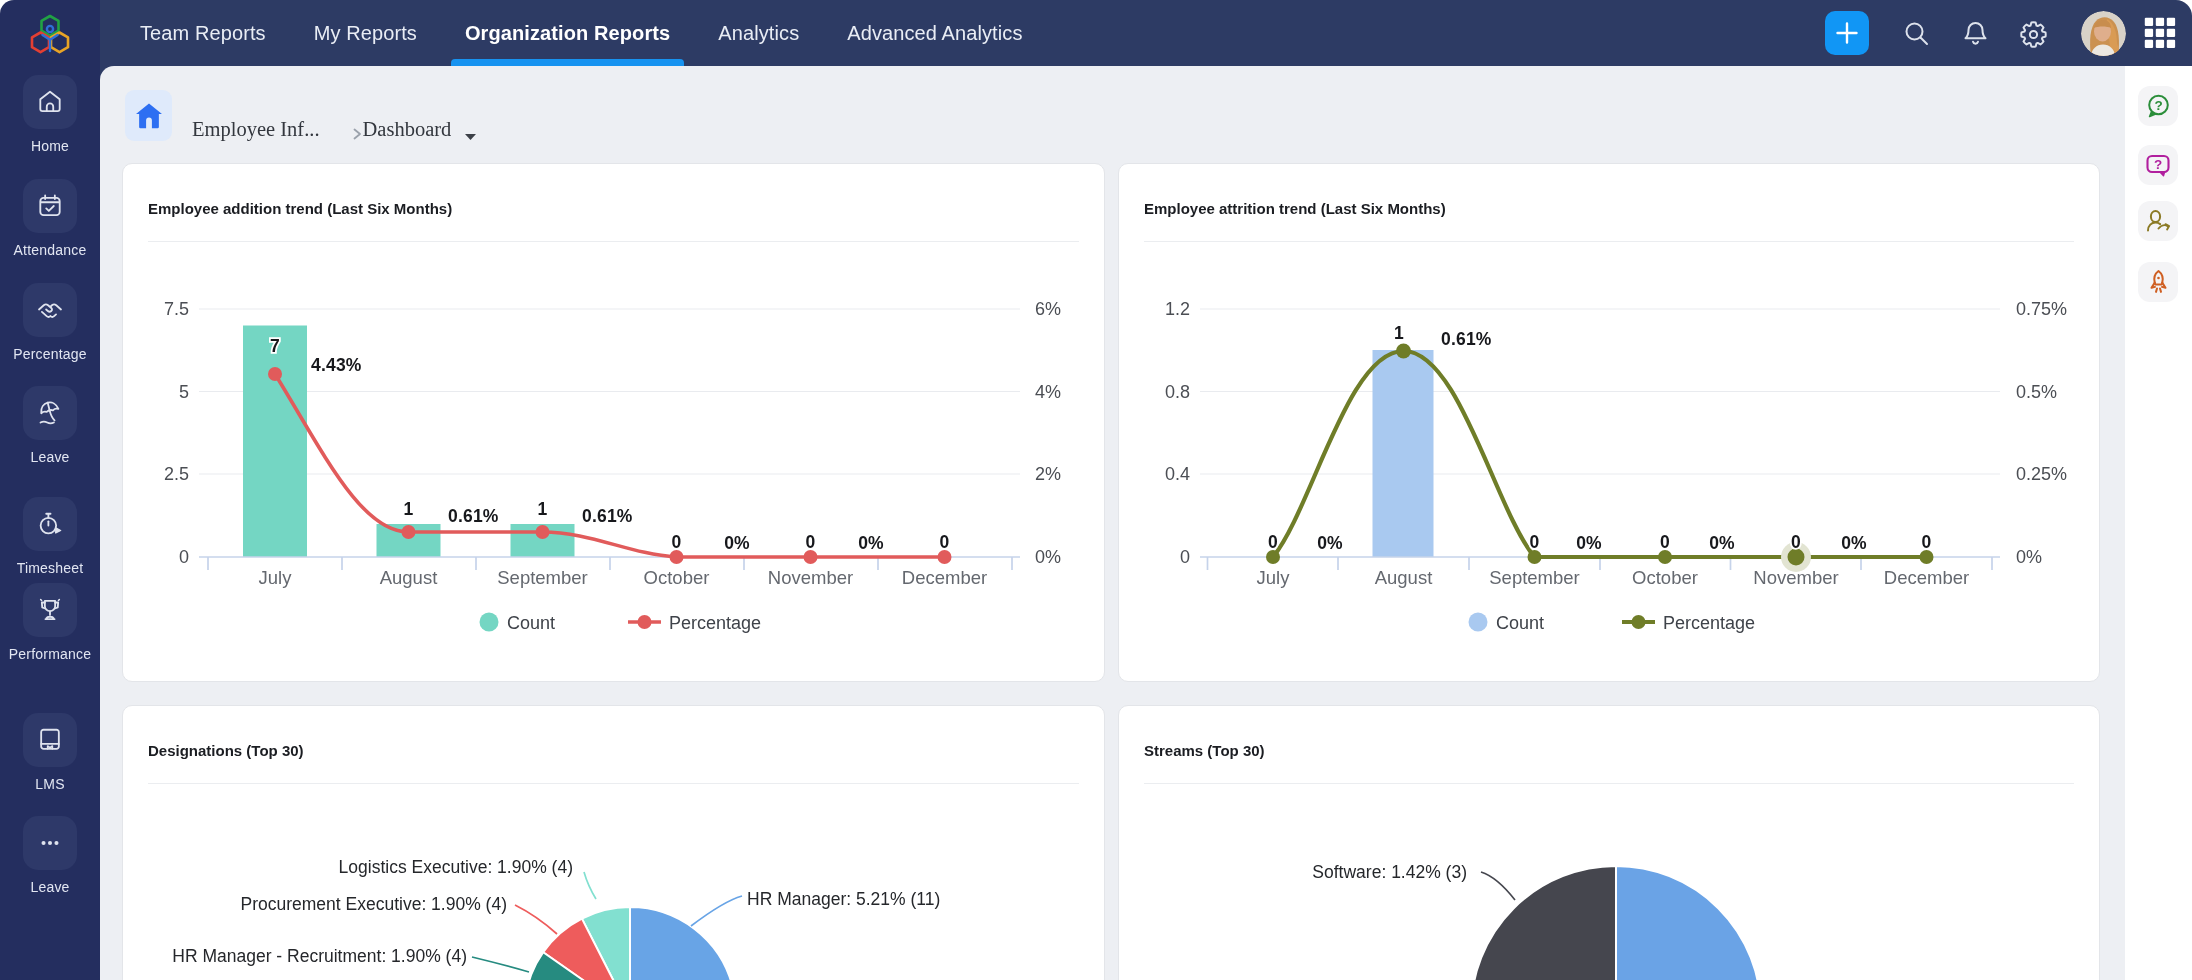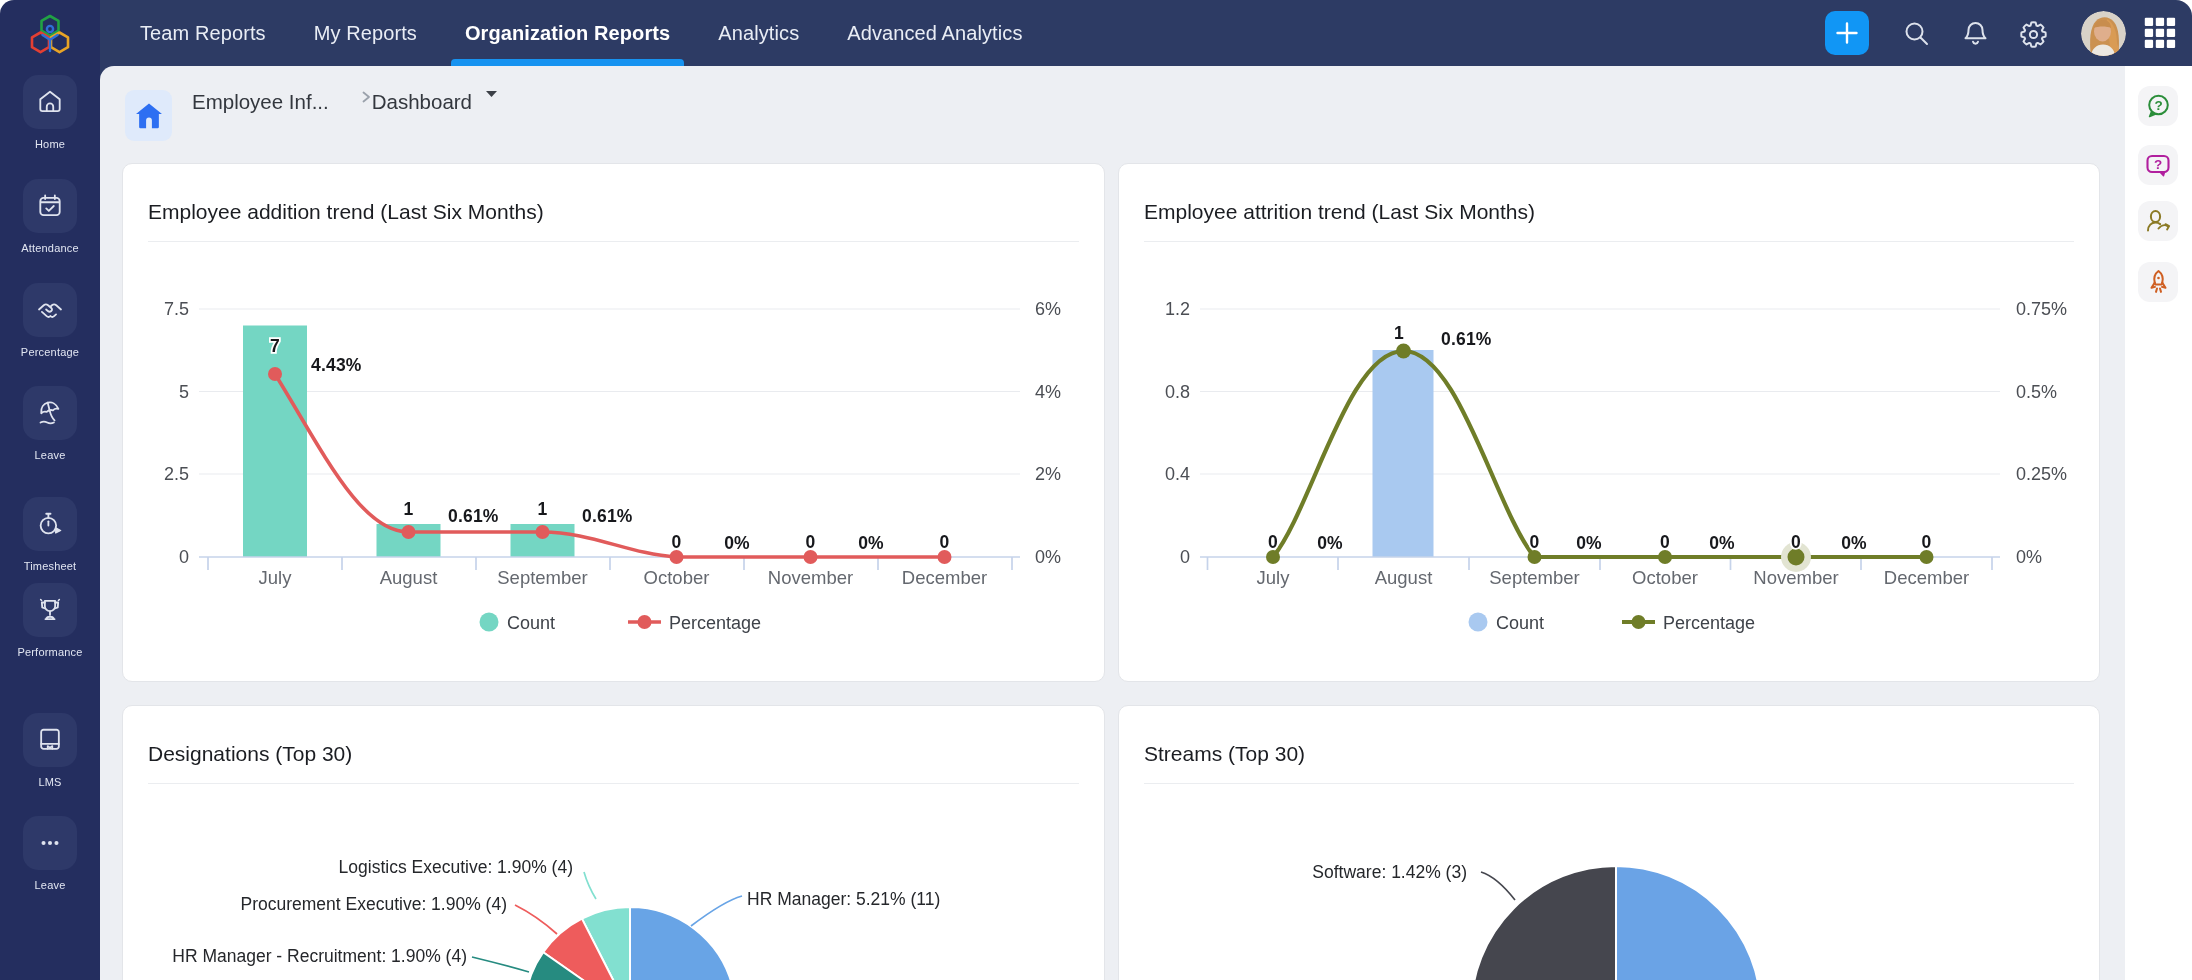--- a/index.html
+++ b/index.html
@@ -7,21 +7,21 @@
     font-family:"Liberation Sans", sans-serif; }
   .app { position:absolute; inset:0; }
 
   
   .sidebar { position:absolute; left:0; top:0; width:100px; height:980px;
     background:#242e5f; border-top-left-radius:14px; z-index:5; }
   .logo { position:absolute; left:28px; top:14px; }
   .sitem { position:absolute; left:0; width:100px; text-align:center; }
   .sbox { width:54px; height:54px; margin:0 auto; background:#2e3969; border-radius:15px;
     display:flex; align-items:center; justify-content:center; }
-  .slab { margin-top:9px; font-size:11px; color:#e2e6f2; letter-spacing:.2px; }
+  .slab { margin-top:9px; font-size:14px; color:#e2e6f2; letter-spacing:.2px; }
 
   
   .navbar { position:absolute; left:100px; top:0; right:0; height:66px; background:#2d3b64;
     border-top-right-radius:16px; z-index:4; }
   .tabs { position:absolute; left:16px; top:0; height:66px; display:flex; }
   .tab { position:relative; height:66px; display:flex; align-items:center; padding:0 24px;
     color:#e9edf5; font-size:20px; font-weight:500; letter-spacing:.1px; }
   .tab.active { color:#fff; font-weight:bold; }
   .tab.active:after { content:""; position:absolute; left:10px; right:10px; bottom:0; height:7px;
     background:#1793f0; border-radius:4px 4px 0 0; }
@@ -32,31 +32,31 @@
     overflow:hidden; }
 
   
   .rail { position:absolute; right:0; top:66px; width:67px; bottom:0; background:#fff; z-index:3; }
   .rbox { position:absolute; left:13px; width:40px; height:40px; background:#f4f4f6;
     border-radius:12px; display:flex; align-items:center; justify-content:center; }
 
   
   .cornerback { position:absolute; left:100px; top:66px; width:34px; height:34px; background:#2d3b64; z-index:1; }
   .content { position:absolute; left:100px; top:66px; right:67px; bottom:0; background:#edeff3; border-top-left-radius:14px; z-index:2; }
-  .crumb { position:absolute; left:25px; top:24px; height:51px; display:flex; align-items:flex-start; }
+  .crumb { position:absolute; left:25px; top:24px; height:51px; display:flex; align-items:flex-end;font-family:Liberation Serif, serif; }
   .homebox { width:47px; height:51px; background:#dfeafb; border-radius:9px;
     display:flex; align-items:center; justify-content:center; }
   .ctext { font-size:20.5px; color:#33373e; font-weight:500; }
 
   .card { position:absolute; background:#fff; border:1px solid #e3e5e9; border-radius:10px; }
   .card1 { left:22px; top:97px;  width:983px; height:519px; }
   .card2 { left:1018px; top:97px; width:982px; height:519px; }
   .card3 { left:22px; top:639px;  width:983px; height:420px; }
   .card4 { left:1018px; top:639px; width:982px; height:420px; }
-  .ctitle { position:absolute; left:25px; top:36px; font-size:21px; font-weight:normal; color:#1b1d22; }
+  .ctitle { position:absolute; left:25px; top:36px; font-size:15px; font-weight:bold; color:#1b1d22; }
   .cdiv { position:absolute; left:25px; right:25px; top:77px; height:1px; background:#ebedf0; }
   .chart { position:absolute; left:0; top:0; }
 </style>
 </head>
 <body>
 <div class="app">
 
   <div class="sidebar">
     <div class="logo">
       <svg width="44" height="46" viewBox="0 0 44 46">

